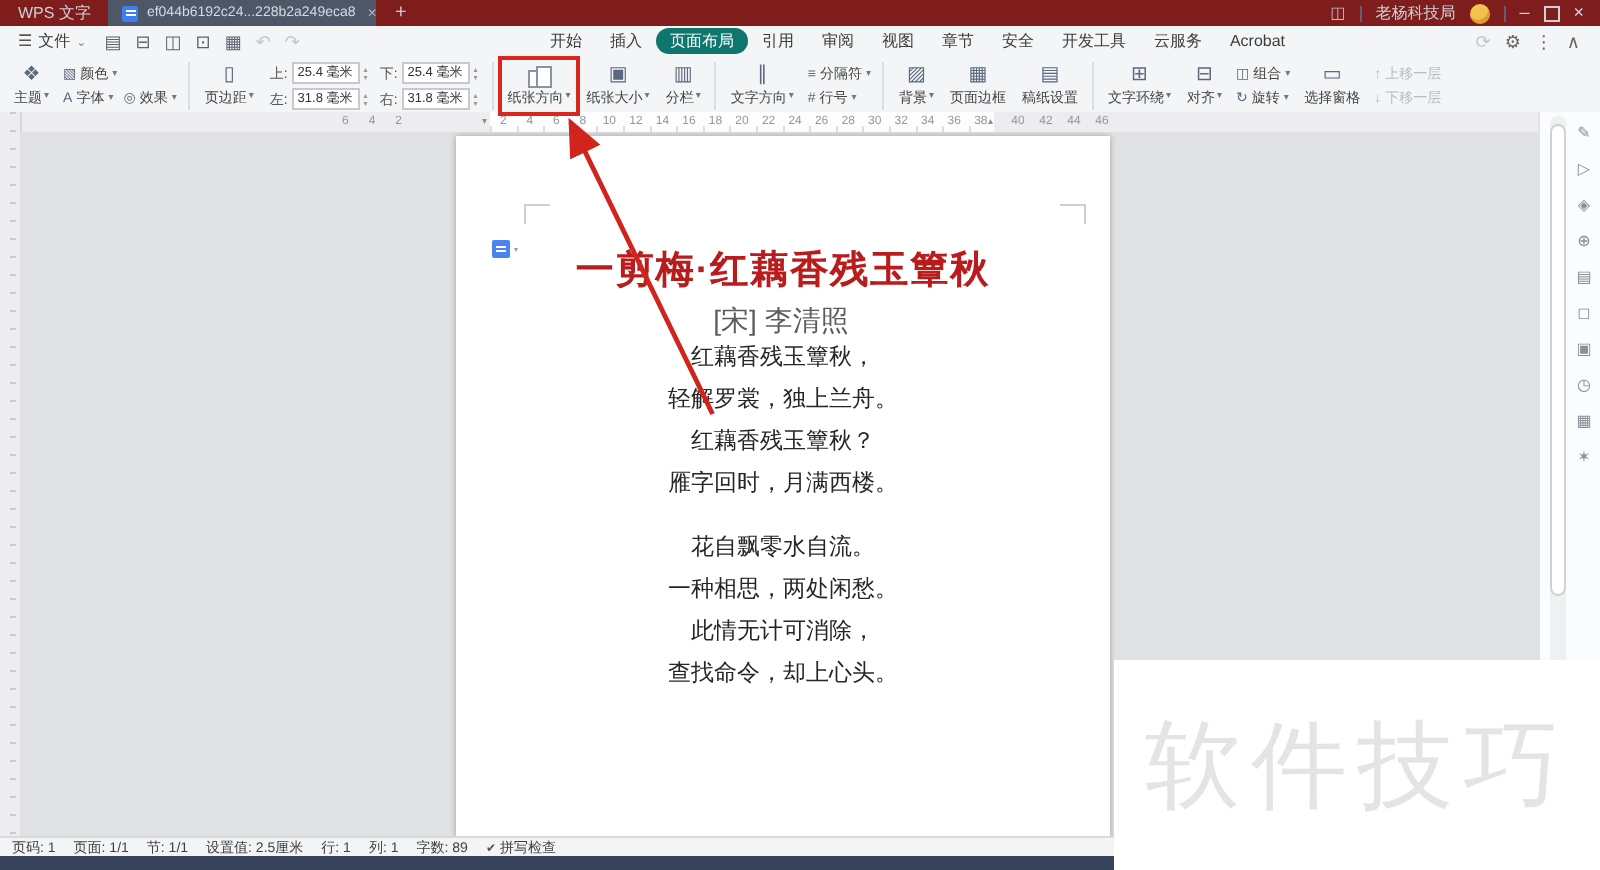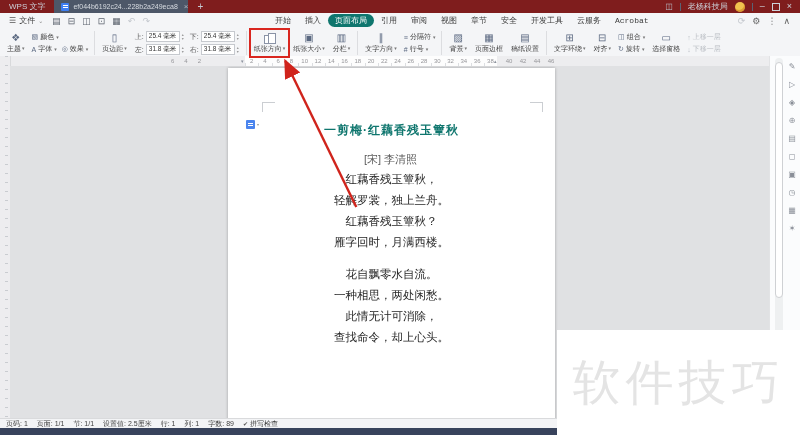--- a/index.html
+++ b/index.html
@@ -28,21 +28,21 @@
   
   #menubar{position:absolute;left:0;top:13px;right:0;height:15px;background:#f4f5f7;
            border-bottom:1px solid #e6e7e9;display:flex;align-items:center;
            font-size:8px;color:#3c3c3c;}
   .file-menu{display:flex;align-items:center;gap:3px;padding:0 9px;}
   .menu-glyph{font-size:8px;color:#555;}
   .tiny-caret{font-size:6px;color:#888;}
   .quick-icons{display:flex;align-items:center;gap:7px;font-size:9px;color:#5d646f;}
   .dim{color:#c2c6cc !important;}
   .rtabs{display:flex;align-items:center;margin-left:118px;}
-  .rtab{padding:1px 7px;border-radius:8px;white-space:nowrap;cursor:default;font-family:Liberation Mono, monospace;}
+  .rtab{padding:1px 7px;border-radius:8px;white-space:nowrap;cursor:default;}
   .rtab.active{background:#0f766e;color:#fff;}
   .search-box{display:flex;align-items:center;gap:4px;margin-left:auto;color:#9aa0a8;margin-top:40px;}
   .mag{width:5px;height:5px;border:1px solid #9aa0a8;border-radius:50%;position:relative;display:inline-block;}
   .mag::after{content:"";position:absolute;width:3px;height:1px;background:#9aa0a8;
               transform:rotate(45deg);right:-3px;bottom:-1px;}
   .ribbon-right{display:flex;align-items:center;gap:7px;font-size:9px;color:#666;
                 padding:0 10px 0 14px;}
   
   #toolbar{position:absolute;left:0;top:28px;right:0;height:28px;background:#f4f5f7;
            border-bottom:1px solid #dadbdd;display:flex;align-items:stretch;
@@ -92,23 +92,23 @@
         box-shadow:0 0 3px rgba(0,0,0,.28);}
   .corner{position:absolute;width:12px;height:9px;}
   .corner.cl{left:34px;top:34px;border-top:1px solid #cbced2;border-left:1px solid #cbced2;}
   .corner.cr{right:12px;top:34px;border-top:1px solid #cbced2;border-right:1px solid #cbced2;}
   .margin-widget{position:absolute;left:18px;top:52px;display:flex;align-items:center;gap:2px;}
   .mw-icon{width:9px;height:9px;border-radius:1px;
      background:linear-gradient(#fff,#fff) 50% 35%/5px 1px no-repeat,
                 linear-gradient(#fff,#fff) 50% 65%/5px 1px no-repeat,#4a84ee;}
   .mw-caret{font-size:4px;color:#999;}
   .doc-title{position:absolute;left:0;right:0;top:54px;text-align:center;
-             font-size:12px;font-weight:bold;color:#0f766e;letter-spacing:1px;}
+             font-size:19px;font-weight:bold;color:#b91c1c;letter-spacing:1px;}
   .doc-byline{position:absolute;left:0;right:2px;top:84px;text-align:center;
-              font-size:11px;color:#5c5c5c;}
+              font-size:14px;color:#5c5c5c;}
   .poem{position:absolute;left:0;right:0;top:101px;text-align:center;
         font-family:"Liberation Serif",serif;font-size:11.5px;color:#262626;line-height:21px;}
   .stanza2{margin-top:11px;}
   
   #rightbar{position:absolute;right:0;top:56px;width:30px;bottom:17px;background:#fbfcfd;
             border-left:1px solid #e2e3e5;}
   .scroll-track{position:absolute;right:17px;top:2px;bottom:2px;width:8px;background:#eef0f1;border-radius:4px;}
   .scroll-thumb{position:absolute;right:17px;top:6px;width:8px;height:236px;background:#fff;
                 border:1px solid #cfd1d4;border-radius:4px;box-sizing:border-box;}
   .side-icons{position:absolute;right:1px;top:6px;width:14px;display:flex;flex-direction:column;

